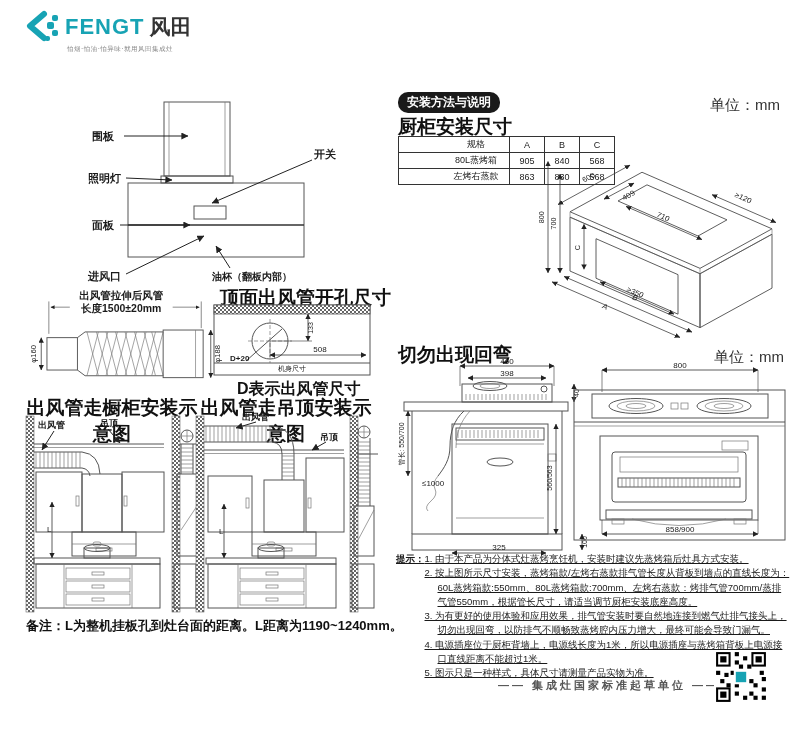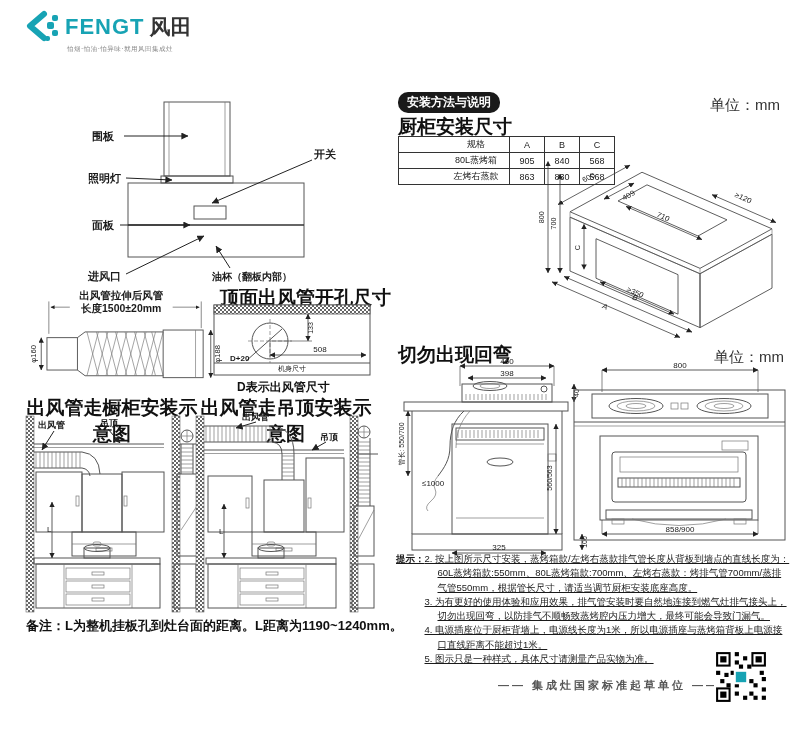--- a/index.html
+++ b/index.html
@@ -123,21 +123,21 @@
     <text class="dimtxt" x="18" y="60" font-weight="bold">D+20</text>
     <line class="dim" x1="96" y1="13" x2="96" y2="40"></line>
     <line class="ext" x1="58" y1="40" x2="100" y2="40"></line>
     <text class="dimtxt7" x="101" y="27" text-anchor="middle" transform="rotate(-90 101 27)">133</text>
     <line class="ext" x1="58" y1="40" x2="58" y2="56"></line>
     <line class="dim" x1="58" y1="54" x2="154" y2="54"></line>
     <text class="dimtxt" x="108" y="51" text-anchor="middle">508</text>
     <line class="ln" x1="2" y1="62" x2="158" y2="62"></line>
     <text class="dimtxt7" x="80" y="70" text-anchor="middle">机身尺寸</text>
   </svg>
-  <div class="abs figtitle" style="left:237px;top:379px;font-size:12px;">D表示出风管尺寸</div>
+  <div class="abs figtitle" style="left:237px;top:379px;font-size:16px;">D表示出风管尺寸</div>
 
   <div class="abs figtitle" style="left:24px;top:395px;width:176px;text-align:center;">出风管走橱柜安装示意图</div>
   <svg class="abs" style="left:24px;top:410px;" width="172" height="202" viewBox="0 0 172 202">
     <rect x="2" y="6" width="8" height="196" fill="url(#chk)" stroke="#666" stroke-width=".6"></rect>
     <line class="ln" x1="10" y1="34" x2="140" y2="34"></line>
     <line class="thin" x1="10" y1="37.5" x2="140" y2="37.5"></line>
     <line class="ln" x1="10" y1="42" x2="58" y2="42"></line>
     <line class="ln" x1="10" y1="58" x2="58" y2="58"></line>
     <path class="thin" d="M12,42v16m4-16v16m4-16v16m4-16v16m4-16v16m4-16v16m4-16v16m4-16v16m4-16v16m4-16v16m4-16v16m4-16v16"></path>
     <path class="ln" d="M58,42q17,2 18,22"></path>
@@ -364,20 +364,21 @@
     <rect class="thin" x="162" y="157" width="12" height="5"></rect>
     <line class="dim" x1="30" y1="172" x2="186" y2="172"></line>
     <text class="dimtxt" x="108" y="170" text-anchor="middle">858/900</text>
     <line class="ext" x1="30" y1="158" x2="30" y2="172"></line>
     <line class="ext" x1="186" y1="158" x2="186" y2="172"></line>
   </svg>
 
   <div class="abs tips" style="left:396px;top:552px;width:394px;text-decoration:underline;">
     <div class="tlabel">提示：</div>
     <div>
+      <div class="titem">1. 由于本产品为分体式灶蒸烤烹饪机，安装时建议先蒸烤箱后灶具方式安装。</div>
       <div class="titem">2. 按上图所示尺寸安装，蒸烤箱款/左烤右蒸款排气管长度从背板到墙点的直线长度为：60L蒸烤箱款:550mm、80L蒸烤箱款:700mm、左烤右蒸款：烤排气管700mm/蒸排气管550mm，根据管长尺寸，请适当调节厨柜安装底座高度。</div>
       <div class="titem">3. 为有更好的使用体验和应用效果，排气管安装时要自然地连接到燃气灶排气接头上，切勿出现回弯，以防排气不顺畅致蒸烤腔内压力增大，最终可能会导致门漏气。</div>
       <div class="titem">4. 电源插座位于厨柜背墙上，电源线长度为1米，所以电源插座与蒸烤箱背板上电源接口直线距离不能超过1米。</div>
       <div class="titem">5. 图示只是一种样式，具体尺寸请测量产品实物为准。</div>
     </div>
   </div>
 
   <div class="abs slogan" style="left:498px;top:678px;width:210px;">—— 集成灶国家标准起草单位 ——</div>
   <svg class="abs" style="left:714px;top:650px;" width="54" height="54" viewBox="0 0 52 52">
     <rect x="0" y="0" width="52" height="52" fill="#fff"></rect>

